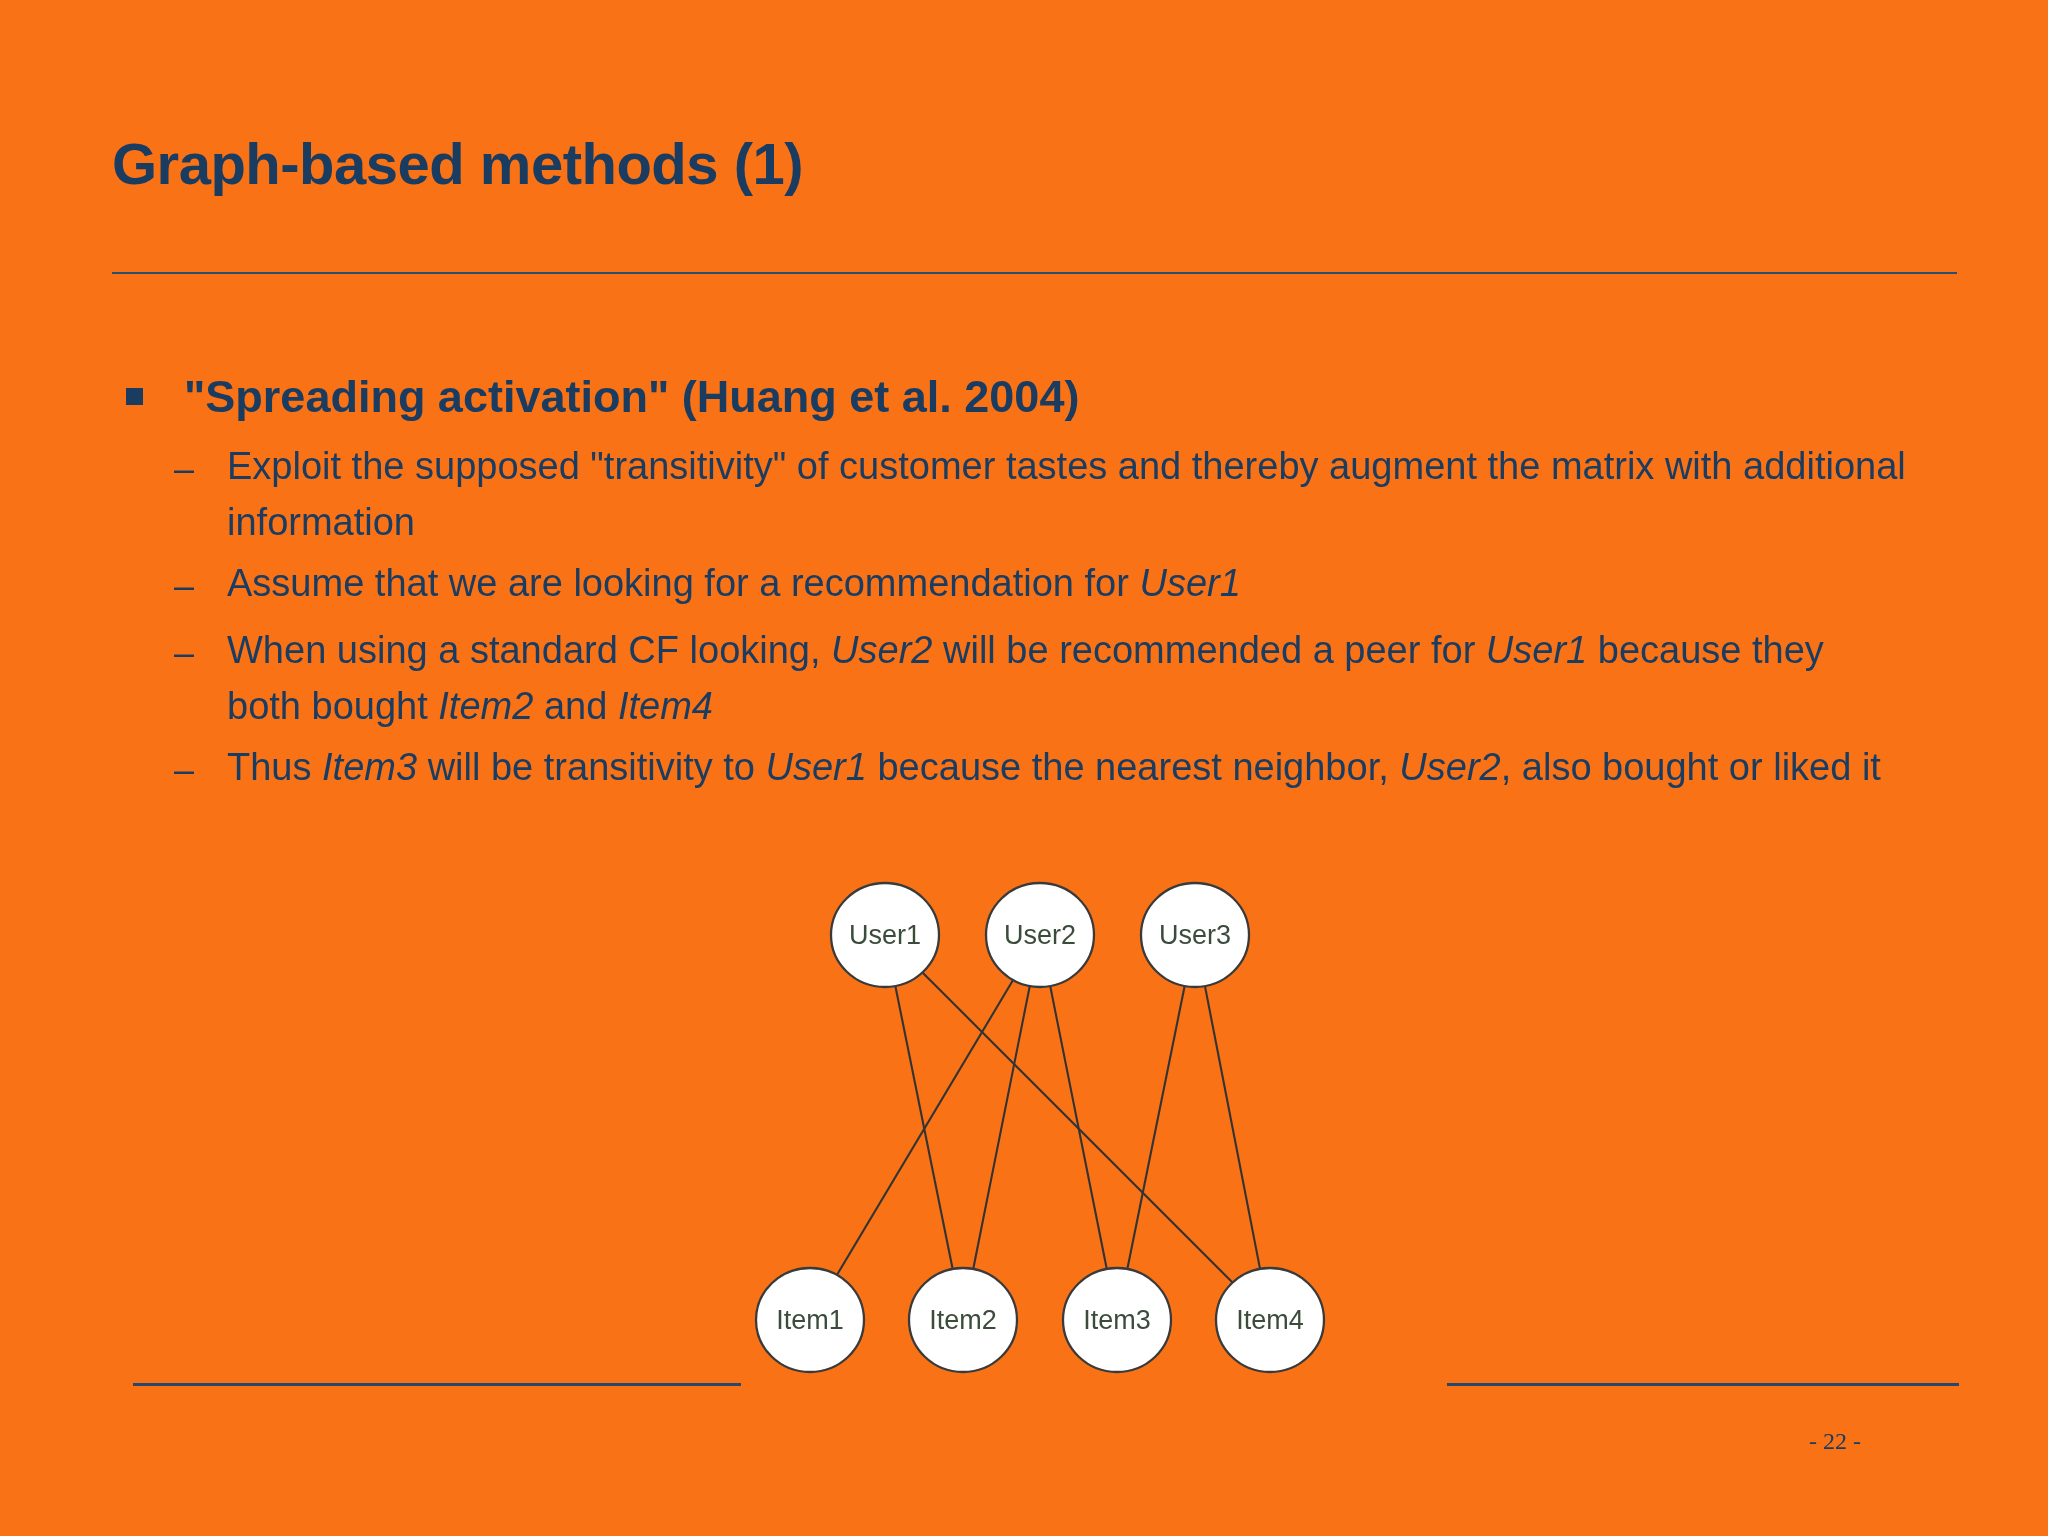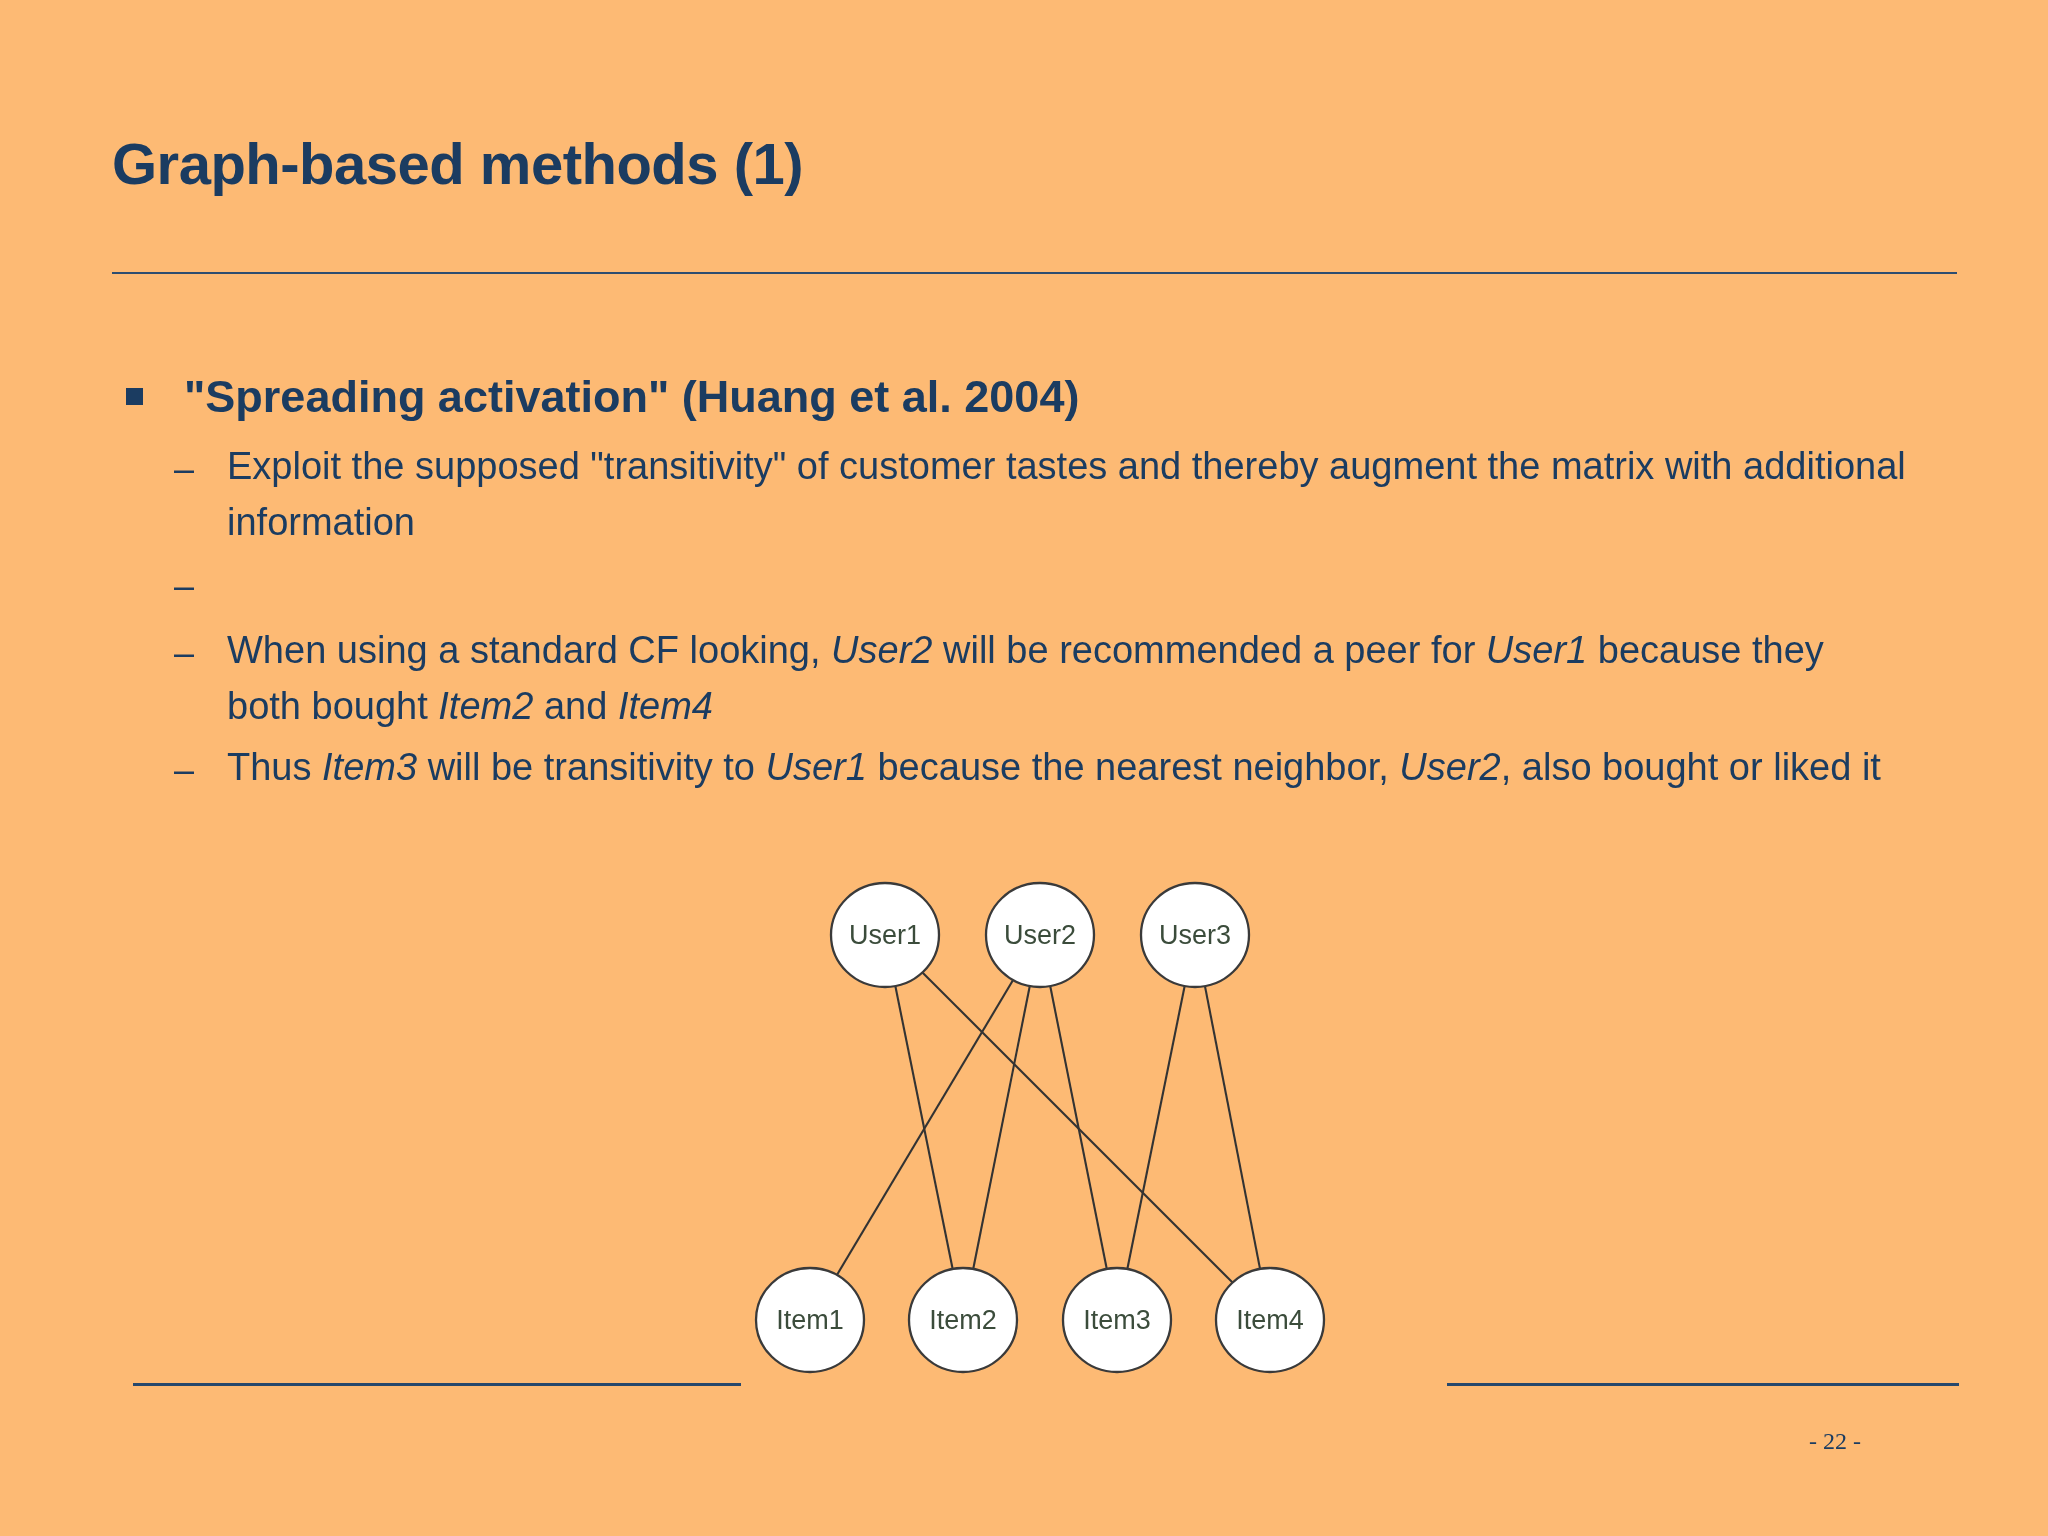--- a/index.html
+++ b/index.html
@@ -12,21 +12,21 @@
     height: 1536px;
     position: relative;
     overflow: hidden;
     font-family: "Liberation Sans", sans-serif;
     color: #1b3c61;
   }
 
   .slide {
     position: absolute;
     inset: 0;
-    background: #fdba74;
+    background: #f97316;
   }
 
   
   .title {
     position: absolute;
     left: 112px;
     top: 130px;
     font-size: 58px;
     font-weight: bold;
     letter-spacing: -0.5px;
@@ -157,20 +157,21 @@
       <div class="text"><b>"Spreading activation"</b><span class="reg"> (Huang et al. 2004)</span></div>
     </div>
 
     <div class="lvl2">
       <div class="marker">–</div>
       <div class="text"><span>Exploit the supposed "transitivity" of customer tastes and thereby augment the matrix with additional information</span></div>
     </div>
 
     <div class="lvl2">
       <div class="marker">–</div>
+      <div class="text"><span>Assume that we are looking for a recommendation for </span><i>User1</i></div>
     </div>
 
     <div class="lvl2">
       <div class="marker">–</div>
       <div class="text"><span>When using a standard CF looking, </span><i>User2</i><span> will be recommended a peer for </span><i>User1</i><span> because they both bought </span><i>Item2</i><span> and </span><i>Item4</i></div>
     </div>
 
     <div class="lvl2">
       <div class="marker">–</div>
       <div class="text"><span>Thus </span><i>Item3</i><span> will be transitivity to </span><i>User1</i><span> because the nearest neighbor, </span><i>User2</i><span>, also bought or liked it</span></div>

